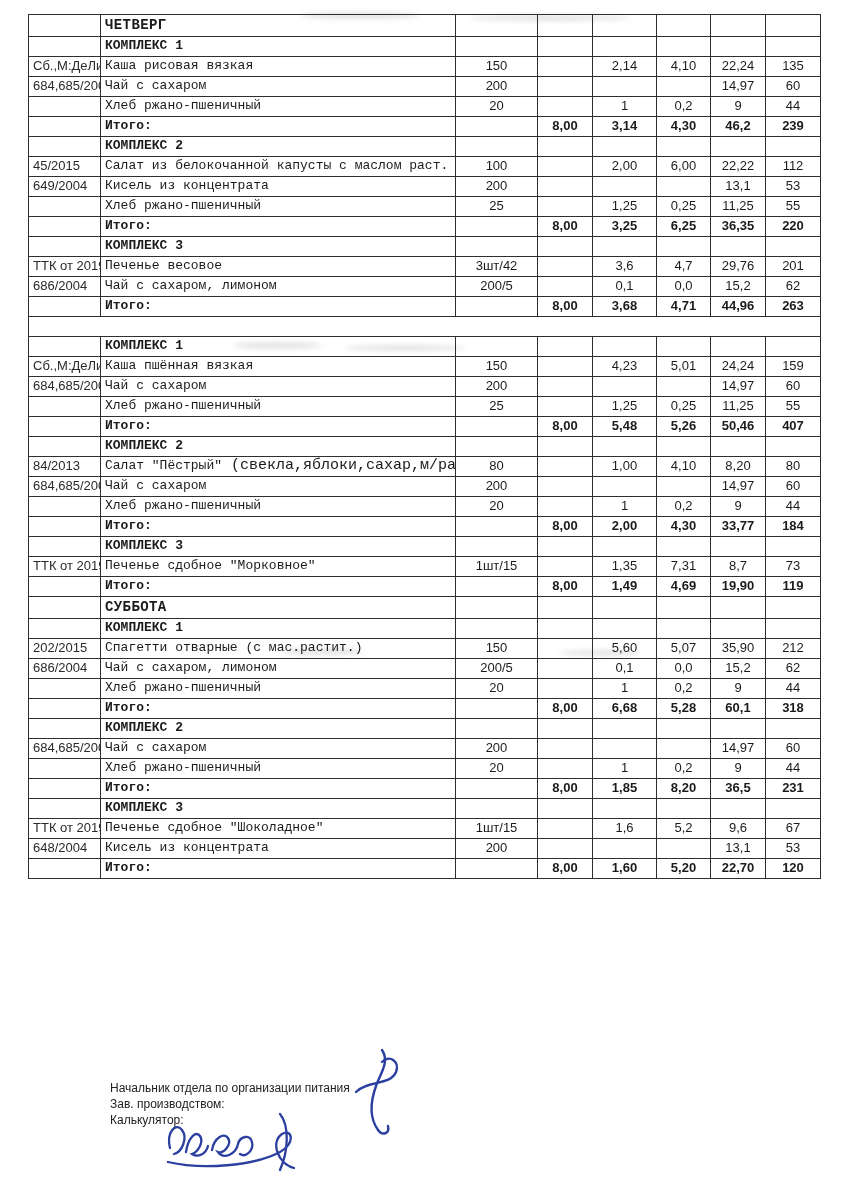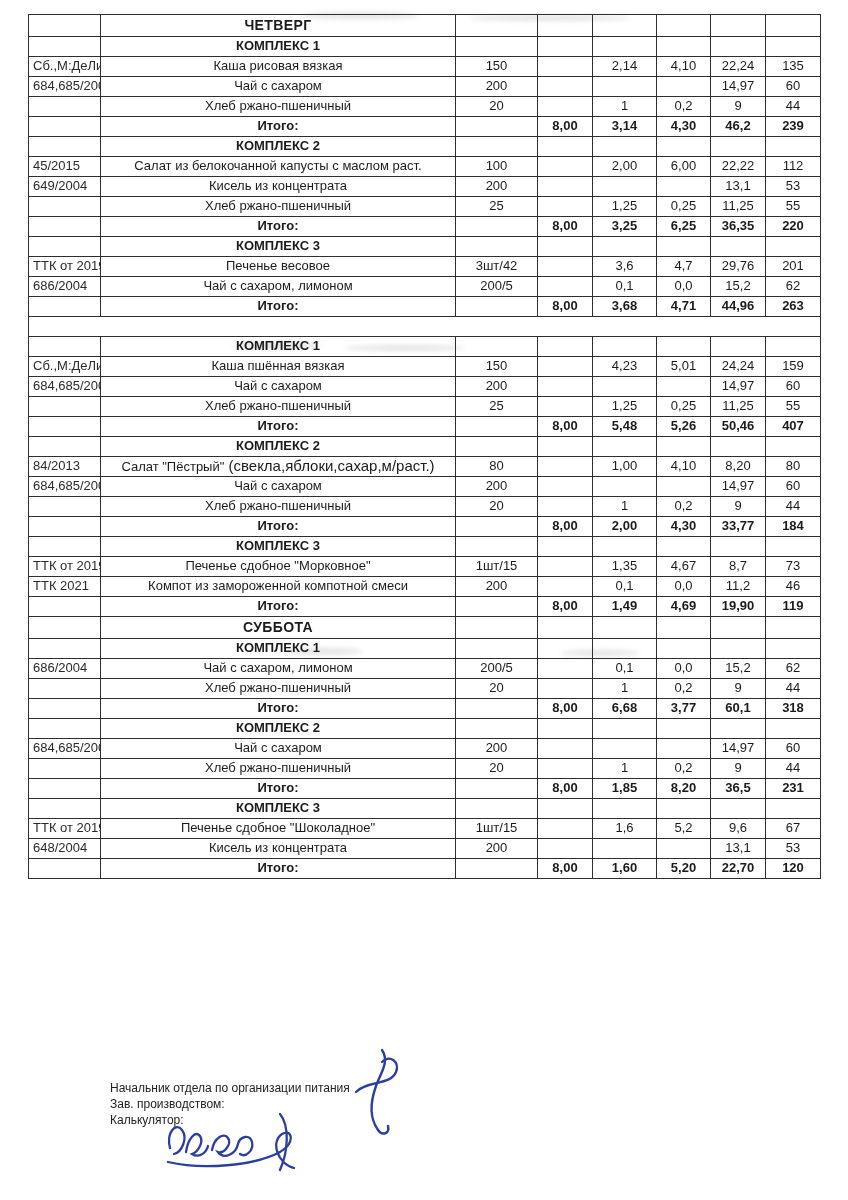--- a/index.html
+++ b/index.html
@@ -11,21 +11,21 @@
   table.menu {
     position:absolute; left:28px; top:14px; width:792px;
     border-collapse:collapse; table-layout:fixed;
   }
   table.menu td {
     border:1px solid #2e2e2e; height:19px; padding:0 4px;
     font-size:13px; line-height:1.1; overflow:hidden; white-space:nowrap;
     vertical-align:middle;
   }
   td.c-code {font-size:8.5px; padding:0 2px; color:#2a2a2a;}
-  td.c-name {text-align:center;}
+  td.c-name {text-align:left;font-family:Liberation Mono, monospace;}
   td.c-num  {text-align:center;}
   .note {font-size:15px;}
   tr.row-day td {height:21px;}
   tr.row-day .c-name {font-weight:700; font-size:14px; letter-spacing:.4px;}
   tr.row-complex .c-name {font-weight:700;}
   tr.row-total td {font-weight:700;}
   td.gap-cell {border:none; height:24px; background:transparent;}
   .smudge {position:absolute; background:#b9b9b9; opacity:.38; filter:blur(2.5px); border-radius:50%; pointer-events:none;}
   #sm1 {left:300px; top:12px;  width:120px; height:7px;}
   #sm2 {left:470px; top:15px;  width:160px; height:6px;}
@@ -325,33 +325,23 @@
           <td class="c-num"></td>
           <td class="c-num"></td>
           <td class="c-num"></td>
         </tr>
         <tr class="row-dish">
           <td class="c-code">ТТК от 2019г</td>
           <td class="c-name"><span>Печенье сдобное "Морковное"</span></td>
           <td class="c-num">1шт/15</td>
           <td class="c-num"></td>
           <td class="c-num">1,35</td>
-          <td class="c-num">4,67</td>
+          <td class="c-num">7,31</td>
           <td class="c-num">8,7</td>
           <td class="c-num">73</td>
-        </tr>
-        <tr class="row-dish">
-          <td class="c-code">ТТК  2021</td>
-          <td class="c-name"><span>Компот из замороженной компотной смеси</span></td>
-          <td class="c-num">200</td>
-          <td class="c-num"></td>
-          <td class="c-num">0,1</td>
-          <td class="c-num">0,0</td>
-          <td class="c-num">11,2</td>
-          <td class="c-num">46</td>
         </tr>
         <tr class="row-total">
           <td class="c-code"></td>
           <td class="c-name"><span>Итого:</span></td>
           <td class="c-num"></td>
           <td class="c-num">8,00</td>
           <td class="c-num">1,49</td>
           <td class="c-num">4,69</td>
           <td class="c-num">19,90</td>
           <td class="c-num">119</td>
@@ -370,20 +360,30 @@
           <td class="c-code"></td>
           <td class="c-name"><span>КОМПЛЕКС 1</span></td>
           <td class="c-num"></td>
           <td class="c-num"></td>
           <td class="c-num"></td>
           <td class="c-num"></td>
           <td class="c-num"></td>
           <td class="c-num"></td>
         </tr>
         <tr class="row-dish">
+          <td class="c-code">202/2015</td>
+          <td class="c-name"><span>Спагетти отварные (с мас.растит.)</span></td>
+          <td class="c-num">150</td>
+          <td class="c-num"></td>
+          <td class="c-num">5,60</td>
+          <td class="c-num">5,07</td>
+          <td class="c-num">35,90</td>
+          <td class="c-num">212</td>
+        </tr>
+        <tr class="row-dish">
           <td class="c-code">686/2004</td>
           <td class="c-name"><span>Чай с сахаром, лимоном</span></td>
           <td class="c-num">200/5</td>
           <td class="c-num"></td>
           <td class="c-num">0,1</td>
           <td class="c-num">0,0</td>
           <td class="c-num">15,2</td>
           <td class="c-num">62</td>
         </tr>
         <tr class="row-dish">
@@ -395,21 +395,21 @@
           <td class="c-num">0,2</td>
           <td class="c-num">9</td>
           <td class="c-num">44</td>
         </tr>
         <tr class="row-total">
           <td class="c-code"></td>
           <td class="c-name"><span>Итого:</span></td>
           <td class="c-num"></td>
           <td class="c-num">8,00</td>
           <td class="c-num">6,68</td>
-          <td class="c-num">3,77</td>
+          <td class="c-num">5,28</td>
           <td class="c-num">60,1</td>
           <td class="c-num">318</td>
         </tr>
         <tr class="row-complex">
           <td class="c-code"></td>
           <td class="c-name"><span>КОМПЛЕКС 2</span></td>
           <td class="c-num"></td>
           <td class="c-num"></td>
           <td class="c-num"></td>
           <td class="c-num"></td>

